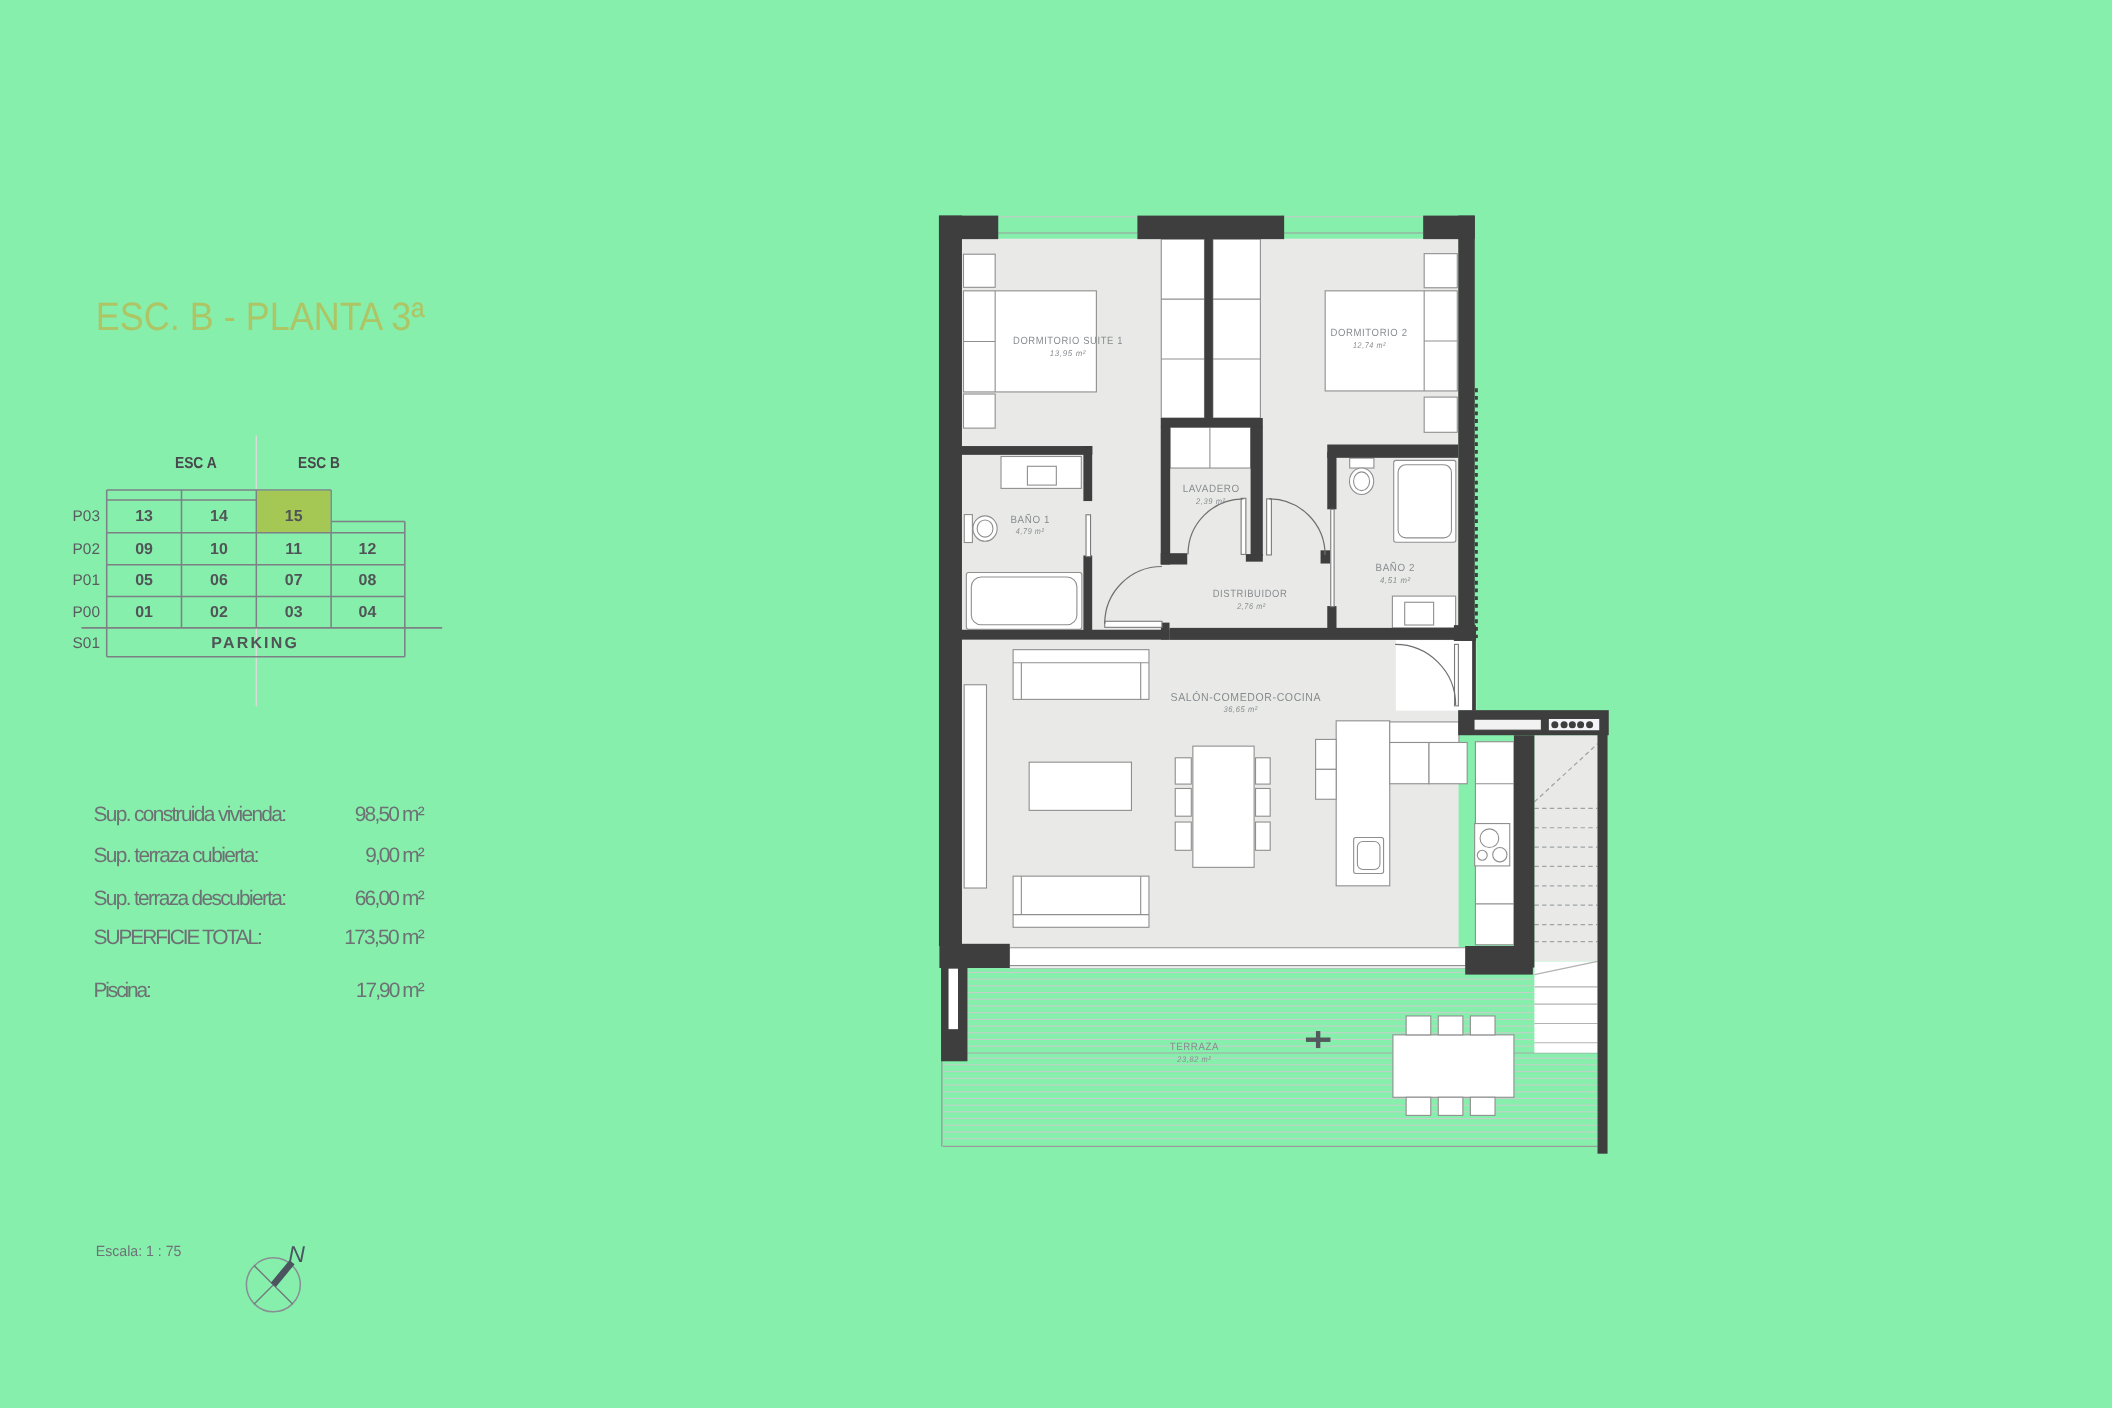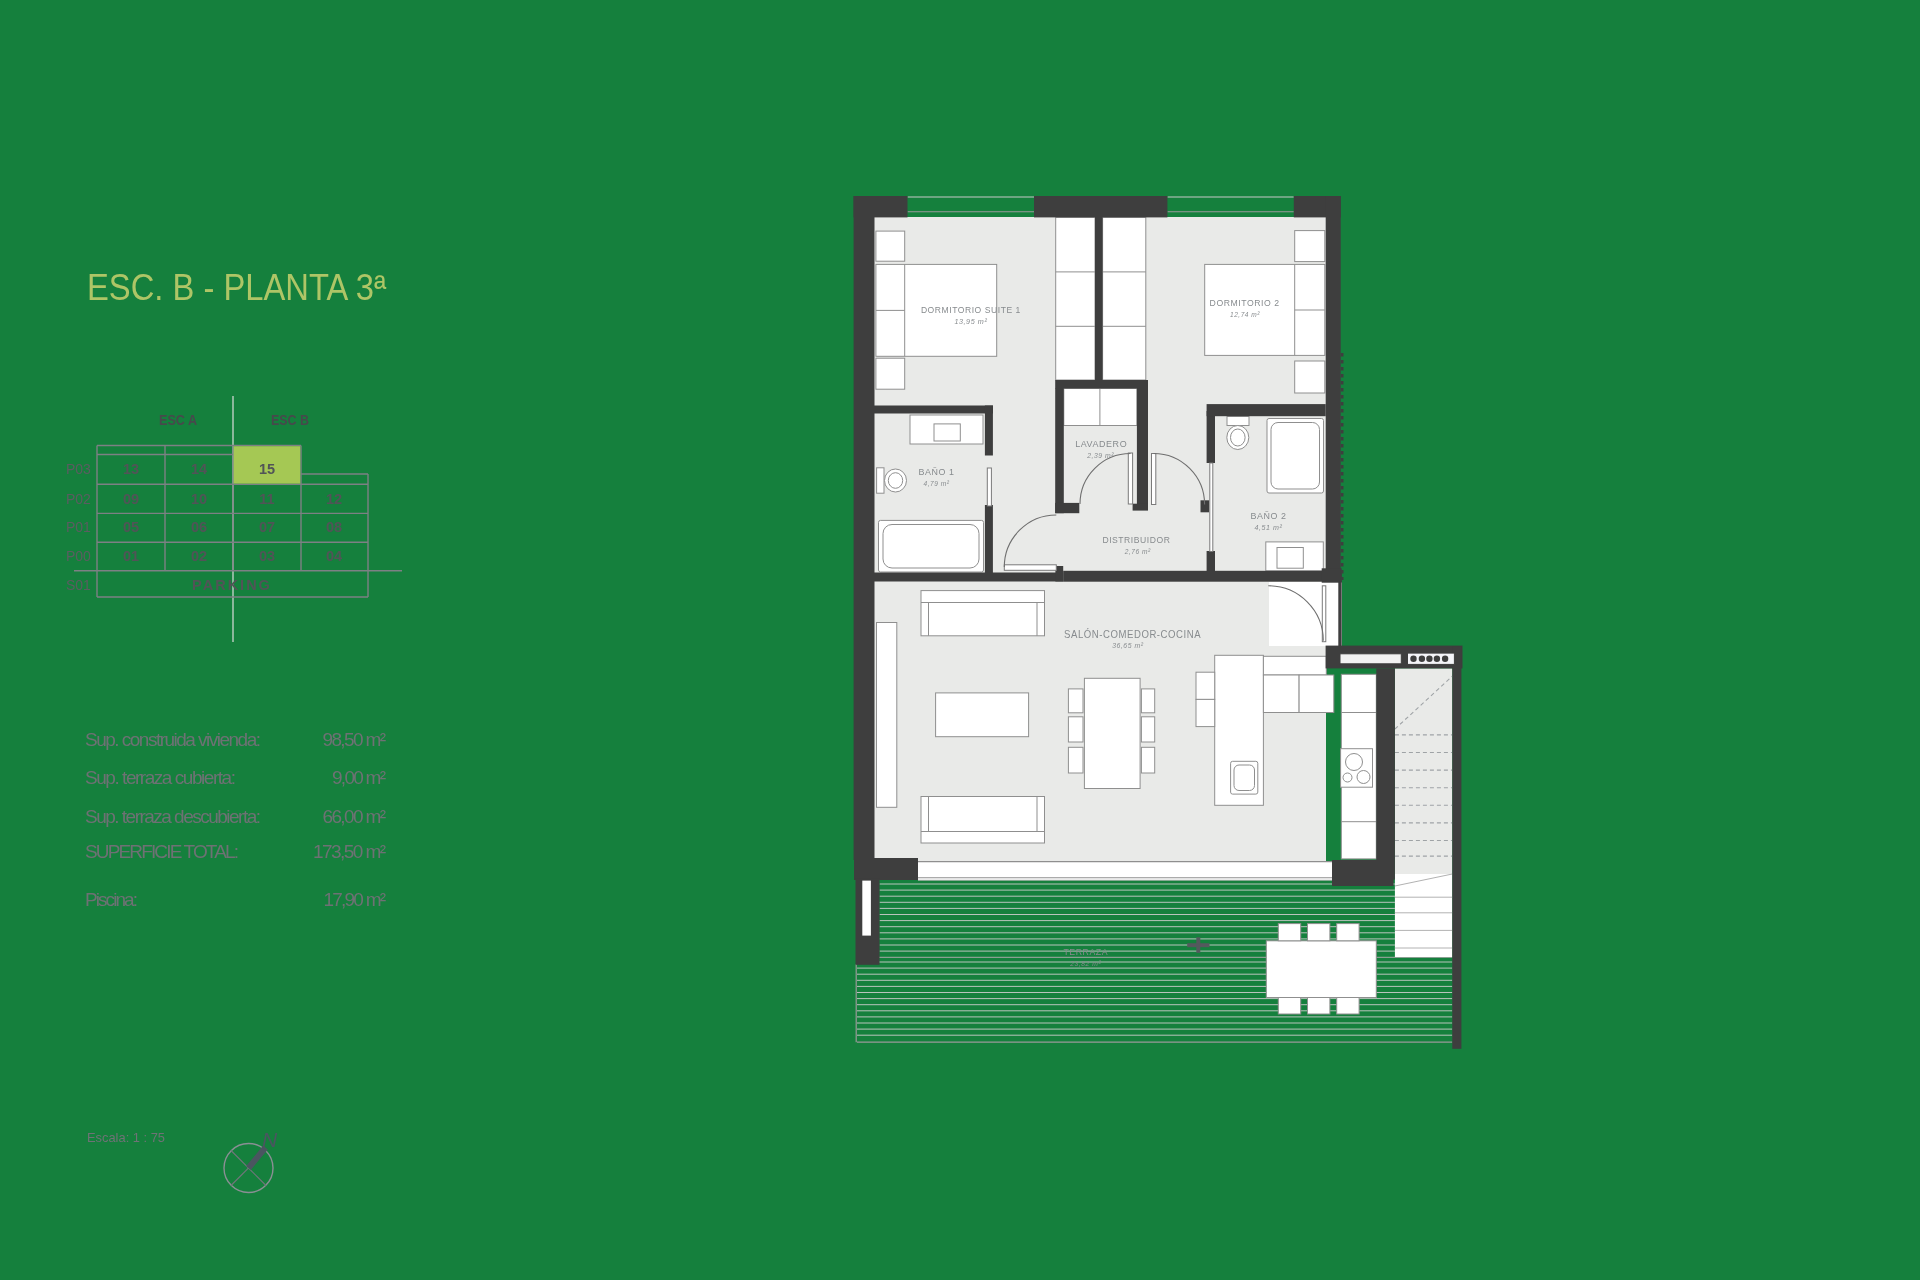--- a/index.html
+++ b/index.html
@@ -1,16 +1,16 @@
 <!DOCTYPE html>
 <html><head>
 <meta charset="utf-8">
 <style>
   html,body{margin:0;padding:0;background:#ffffff;}
-  #page{position:relative;width:1920px;height:1280px;background:#15803d;overflow:hidden;
+  #page{position:relative;width:1920px;height:1280px;background:#86efac;overflow:hidden;
         font-family:"Liberation Sans", sans-serif;}
   svg{position:absolute;top:0;left:0;}
 </style>
 </head>
 <body>
 <div id="page">
 <svg width="1920" height="1280" viewBox="0 0 1920 1280">
 
 <g id="leftpanel">
   <text x="87" y="300" font-size="36" fill="#aec566" textLength="299" lengthAdjust="spacingAndGlyphs">ESC. B - PLANTA 3ª</text>

